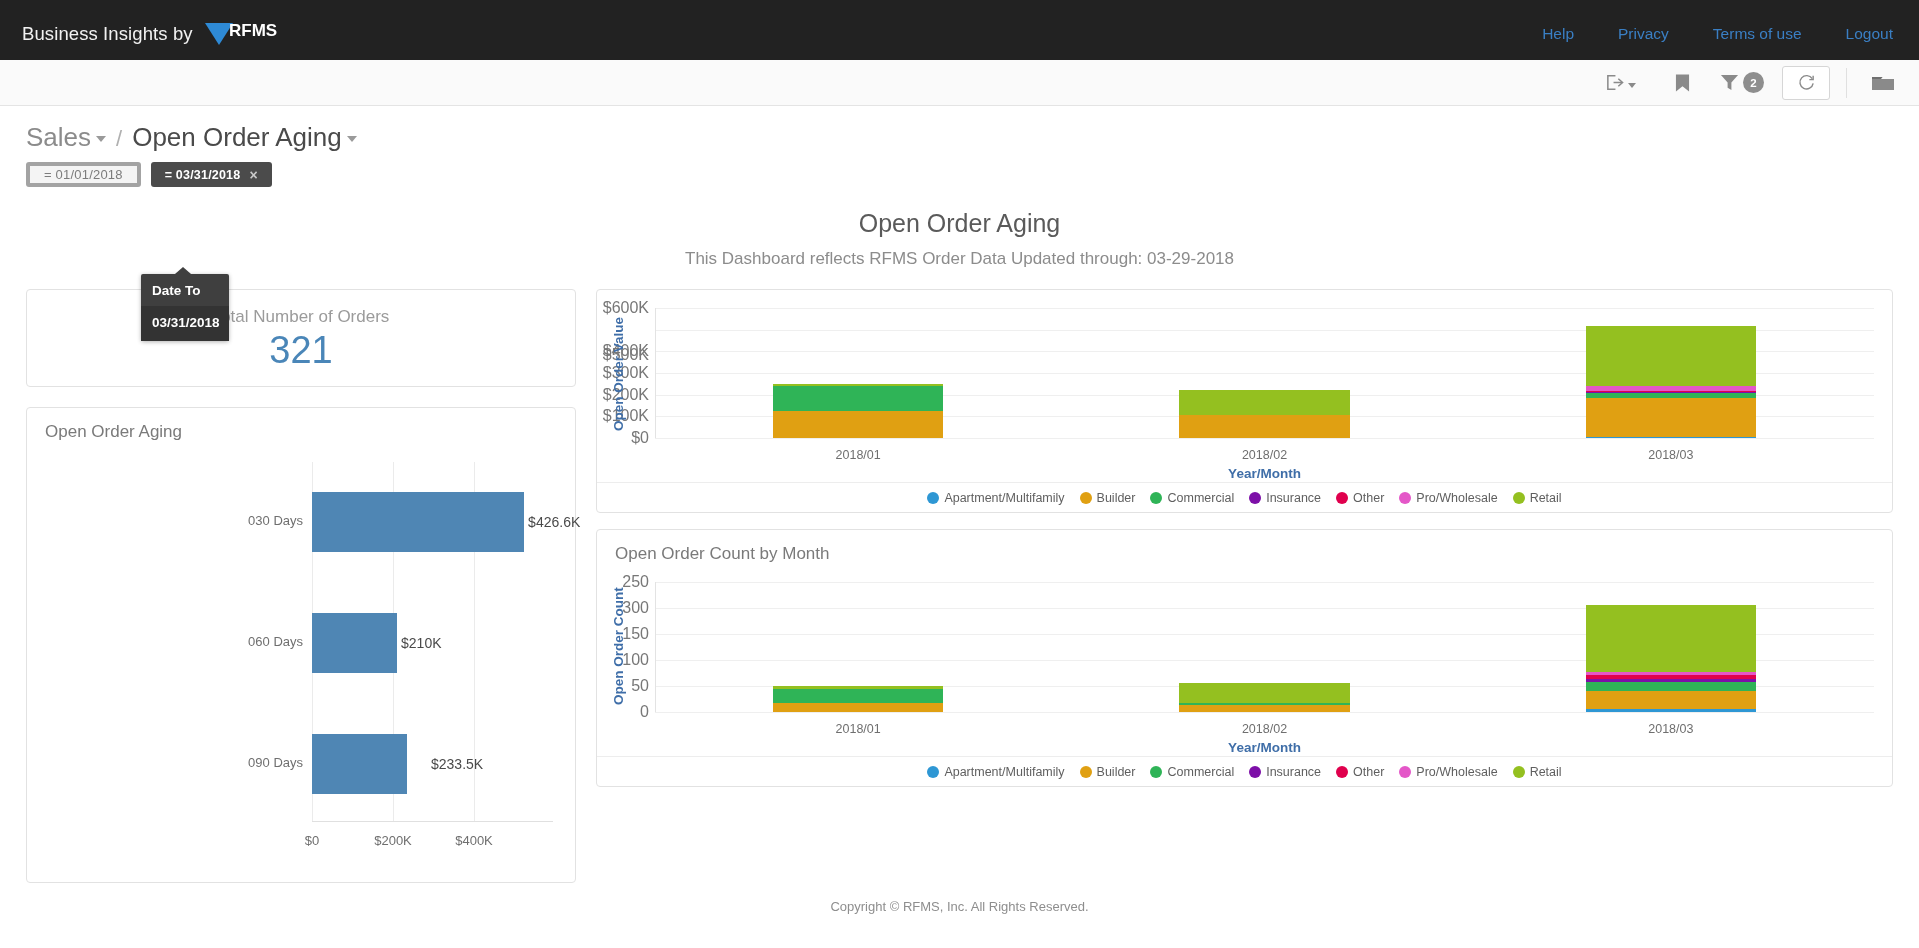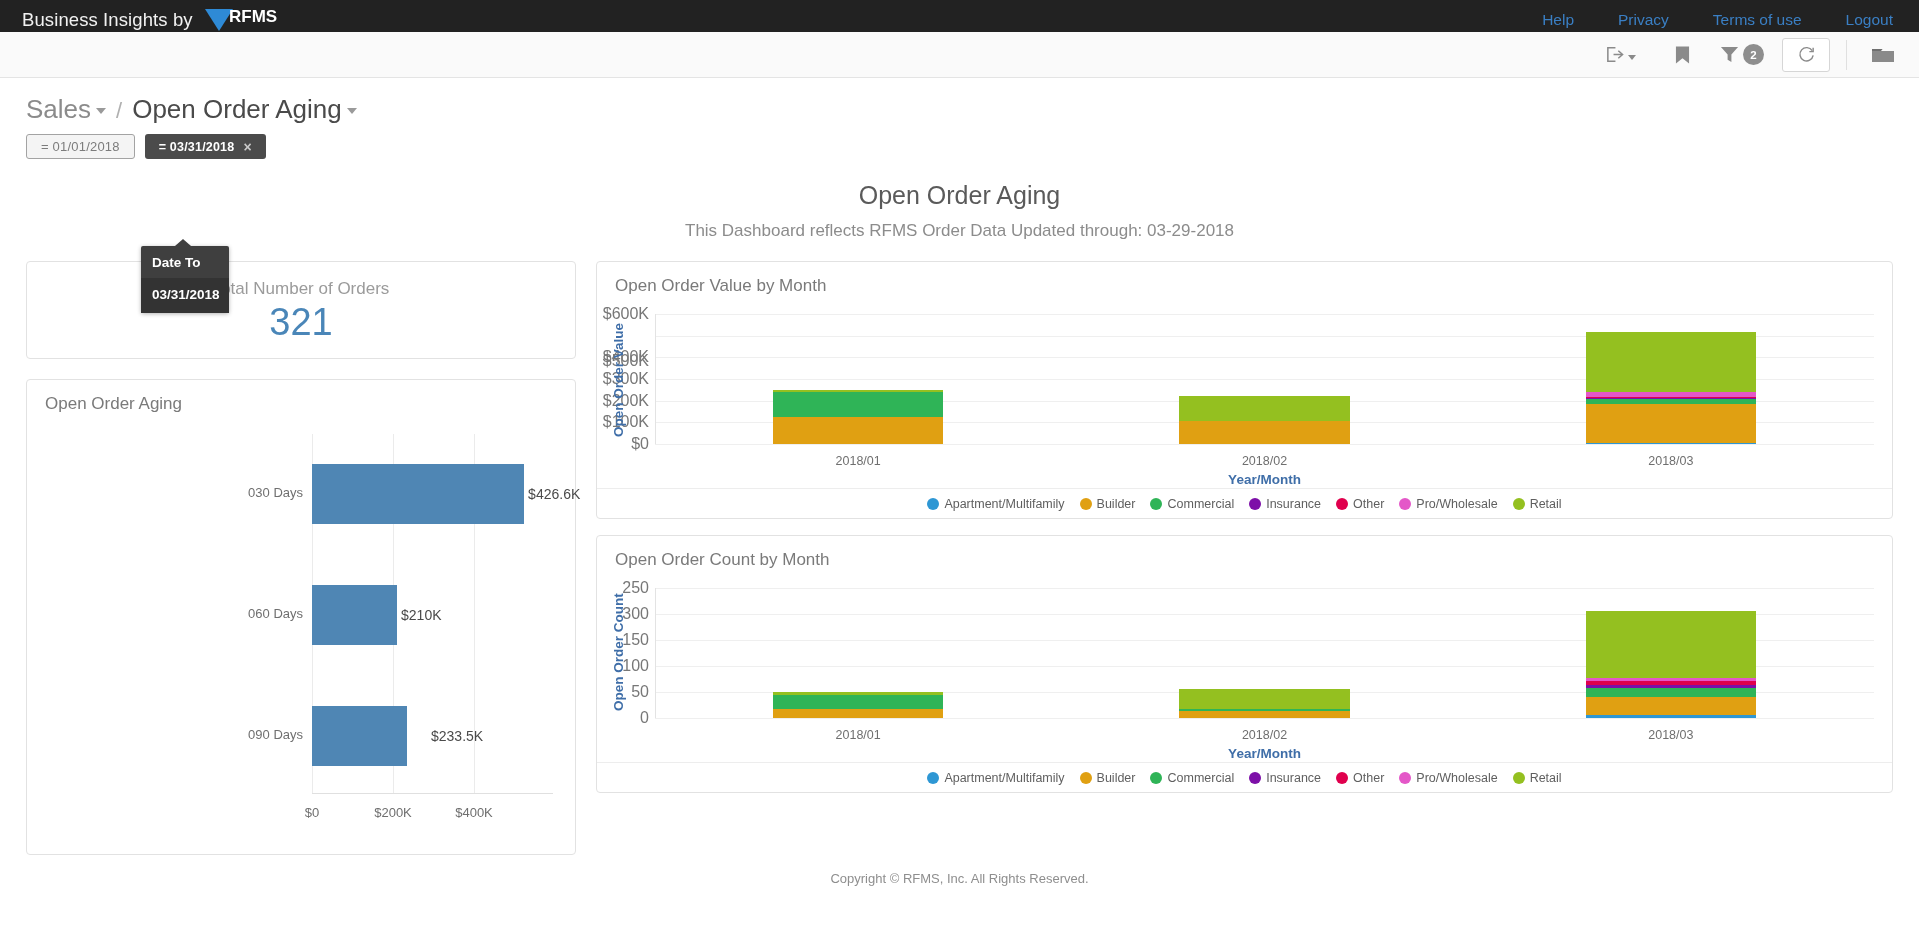--- a/index.html
+++ b/index.html
@@ -7,21 +7,21 @@
   body {
     width:1919px; height:948px;
     background:#ffffff;
     font-family:"Liberation Sans", sans-serif;
     color:#444;
     overflow:hidden;
   }
 
   
   .topbar {
-    height:32px; background:#222222;
+    height:60px; background:#222222;
     display:flex; align-items:center;
     padding:8px 26px 0 22px;
     position:relative;
   }
   .brand { display:flex; align-items:center; gap:8px; }
   .brand-text { color:#f2f2f2; font-size:18.5px; letter-spacing:.1px; }
   .brand-logo { display:flex; align-items:center; margin-left:2px; position:relative; top:-1px; }
   .brand-logo svg { display:block; }
   .topnav { margin-left:auto; display:flex; align-items:center; gap:44px; }
   .topnav a {
@@ -67,21 +67,21 @@
     border-left:5px solid transparent;border-right:5px solid transparent;
     border-top:6px solid #9a9a9a;margin-left:5px;position:relative;top:-4px;
   }
   .crumb-slash { color:#b0b0b0; font-size:22px; }
 
   .chips { display:flex; gap:10px; margin-top:9px; }
   .chip {
     height:25px; border-radius:3px; display:flex; align-items:center;
     padding:0 14px; font-size:13px; letter-spacing:.2px;
   }
-  .chip.light { background:#f4f4f4; border:1px solid #a3a3a3; color:#7c7c7c; }
+  .chip.light { background:#f4f4f4; border:4px solid #a3a3a3; color:#7c7c7c; }
   .chip.dark { background:#4b4b4b; color:#ffffff; font-weight:bold; font-size:12.5px; }
   .chip .x { margin-left:9px; color:#c9c9c9; font-size:14px; cursor:pointer; }
 
   
   .tip {
     position:absolute; left:141px; top:168px; width:88px;
     background:#3f3f3f; color:#fff; border-radius:2px; overflow:visible;
     box-shadow:0 1px 4px rgba(0,0,0,.3);
   }
   .tip:before{
@@ -257,21 +257,20 @@
           <div style="position: absolute; right: 272px; top: 302.667px; font-size: 13px; color: rgb(111, 111, 111); white-space: nowrap;">090 Days</div>
           <div style="position: absolute; left: 285px; top: 281.667px; width: 94.5675px; height: 60px; background: rgb(79, 134, 180);"></div>
           <div style="position: absolute; left: 404px; top: 303.667px; font-size: 14px; color: rgb(74, 74, 74); white-space: nowrap;">$233.5K</div>
         </div>
     </div>
   </div>
 
   <div class="col-right">
 
     <div class="card scard">
-      <div class="panel-title">Open Order Value by Month</div>
       <div class="splot" id="plot-value" style="height:186px;margin-top:6px;">
           <div class="gl" style="left: 58px; right: 18px; top: 142px;"></div>
           <div class="ytick" style="top: 142px; right: 1243px;">$0</div>
           <div class="gl" style="left: 58px; right: 18px; top: 120.333px;"></div>
           <div class="ytick" style="top: 120.333px; right: 1243px;">$100K</div>
           <div class="gl" style="left: 58px; right: 18px; top: 98.6667px;"></div>
           <div class="ytick" style="top: 98.6667px; right: 1243px;">$200K</div>
           <div class="gl" style="left: 58px; right: 18px; top: 77px;"></div>
           <div class="ytick" style="top: 77px; right: 1243px;">$300K</div>
           <div class="gl" style="left: 58px; right: 18px; top: 55.3333px;"></div>

